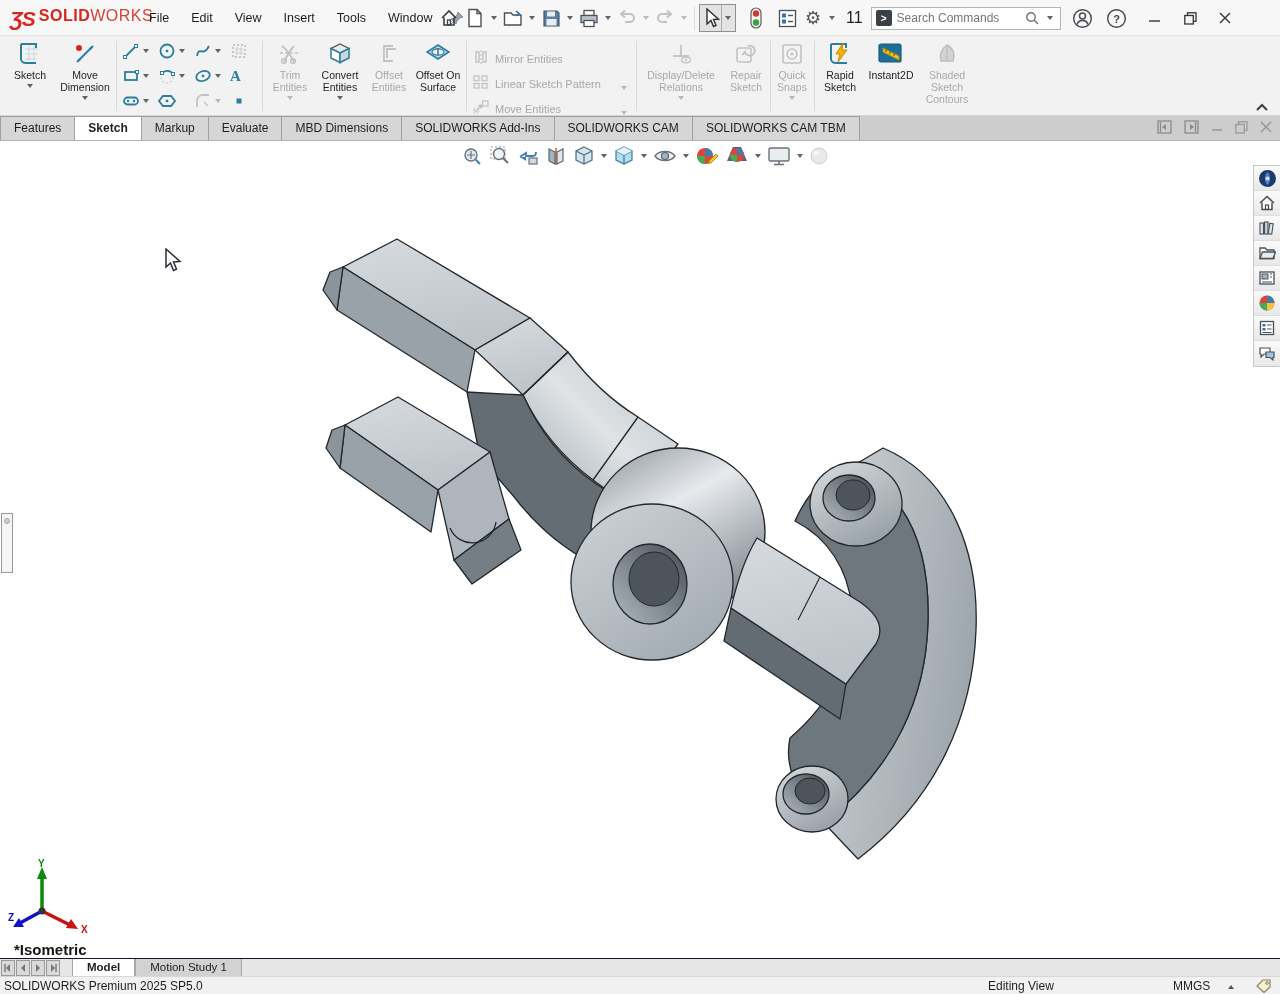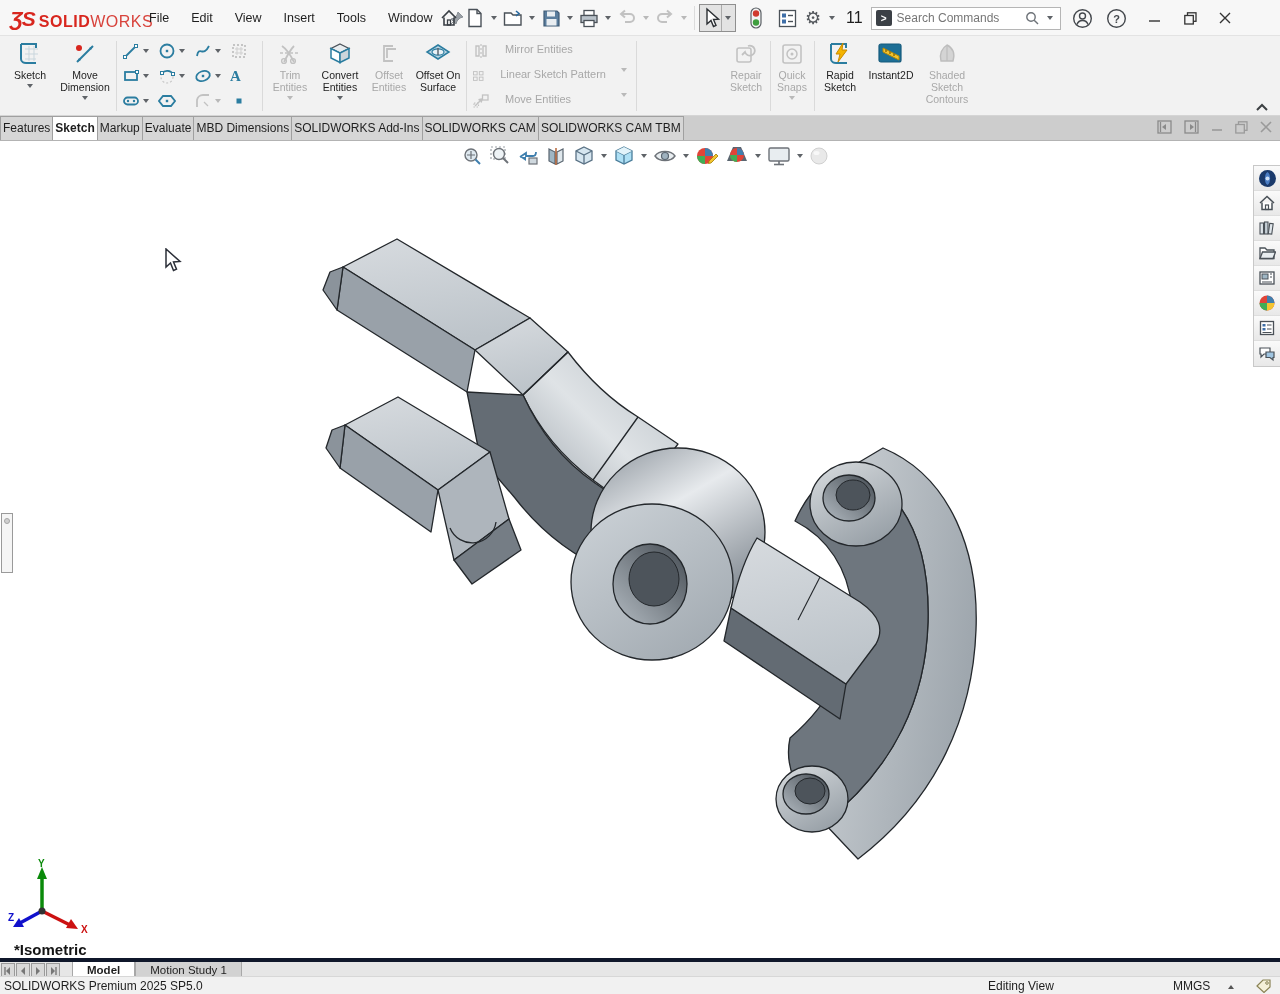--- a/index.html
+++ b/index.html
@@ -1,20 +1,20 @@
 <!DOCTYPE html>
 <html><head>
 <meta charset="utf-8">
 <style>
   * { margin:0; padding:0; box-sizing:border-box; }
   html,body { width:1280px; height:994px; overflow:hidden; font-family:"Liberation Sans", sans-serif; background:#fff; }
 
   
   #titlebar { position:absolute; left:0; top:0; width:1280px; height:36px; background:#f7f7f7; border-bottom:1px solid #e3e3e3; }
-  .brand { position:absolute; left:10px; top:7px; display:flex; align-items:flex-end; gap:4px; }
+  .brand { position:absolute; left:10px; top:7px; display:flex; align-items:flex-start; gap:4px; }
   .ds-mark { color:#d8261e; font-size:21px; font-weight:bold; font-style:italic; letter-spacing:-1px; }
   .brand-bold { color:#d8261e; font-weight:bold; font-size:16px; letter-spacing:.5px; }
   .brand-light { color:#d8433c; font-size:16px; letter-spacing:.5px; }
   .menu { position:absolute; left:138px; top:0; height:36px; display:flex; align-items:center; }
   .menu-item { padding:0 11px; font-size:12.5px; color:#1e1e1e; height:36px; line-height:36px; cursor:default; }
   .qbar { position:absolute; top:0; height:36px; display:flex; align-items:center; }
   .qbtn { width:24px; height:26px; display:flex; align-items:center; justify-content:center; margin:0 1px; }
   .dd { width:0; height:0; border-left:3.5px solid transparent; border-right:3.5px solid transparent; border-top:4px solid #5f6368; margin:0 3px; }
   .dd.dis { border-top-color:#b9b9b9; }
   .sep-v { width:1px; height:24px; background:#dcdcdc; margin:0 4px; }
@@ -29,42 +29,42 @@
   
   #ribbon { position:absolute; left:0; top:36px; width:1280px; height:80px; background:#f2f2f2; border-bottom:1px solid #d5d5d5; }
   .rsep { position:absolute; top:5px; width:1px; height:70px; background:#dadada; }
   .rbig { position:absolute; top:3px; height:74px; display:flex; flex-direction:column; align-items:center; }
   .rbig .ric { height:30px; display:flex; align-items:center; justify-content:center; }
   .rbig .rlb { font-size:10.5px; line-height:12px; text-align:center; color:#1e1e1e; }
   .rbig .rlb.dis { color:#a8a8a8; }
   .rbig .rdd { margin-top:3px; }
   .gridrow { position:absolute; display:flex; align-items:center; }
   .gcell { display:flex; align-items:center; width:36px; }
-  .stackrow { position:absolute; height:22px; display:flex; align-items:flex-start; gap:15px; }
+  .stackrow { position:absolute; height:22px; display:flex; align-items:flex-end; gap:5px; }
   .stackrow .slb { font-size:11px; color:#a8a8a8; white-space:nowrap; }
   .chev { position:absolute; right:14px; bottom:4px; width:10px; height:8px; }
 
   
   #tabbar { position:absolute; left:0; top:116px; width:1280px; height:25px; background:#cdcdcd; border-bottom:1px solid #b3b3b3; display:flex; align-items:flex-end; }
-  .rtab { height:24px; line-height:23px; padding:0 2px; font-size:12px; color:#1e1e1e; background:#d6d6d6; border:1px solid #a0a0a0; border-bottom:none; margin-right:-1px; }
+  .rtab { height:24px; line-height:23px; padding:0 13px; font-size:12px; color:#1e1e1e; background:#d6d6d6; border:1px solid #a0a0a0; border-bottom:none; margin-right:-1px; }
   .rtab.active { background:#ffffff; font-weight:bold; position:relative; z-index:2; }
   .tb-right { position:absolute; right:8px; top:4px; display:flex; gap:12px; align-items:center; }
 
   
   #viewport { position:absolute; left:0; top:141px; width:1280px; height:817px; background:#ffffff; }
   #hud { position:absolute; left:458px; top:3px; display:flex; align-items:center; }
   .hbtn { height:24px; display:flex; align-items:center; justify-content:center; padding:0 3px; }
   #taskpane { position:absolute; right:0; top:24px; width:27px; background:#f0f0f0; border:1px solid #c8c8c8; border-right:none; }
   .tpbtn { width:26px; height:25px; display:flex; align-items:center; justify-content:center; border-bottom:1px solid #dedede; background:linear-gradient(#fafafa,#e8e8e8); }
   #leftpanel-tab { position:absolute; left:1px; top:372px; width:12px; height:60px; background:#f5f5f5; border:1px solid #9a9a9a; }
   #leftpanel-tab .dot { width:6px; height:6px; border-radius:50%; background:#cfcfcf; border:1px solid #a5a5a5; margin:4px auto; }
   #view-label { position:absolute; left:14px; top:800px; font-size:15px; font-weight:bold; color:#141414; }
 
   
-  #doctabs { position:absolute; left:0; top:958px; width:1280px; height:18px; background:#e6e6e6; border-top:4px solid #0f172a; display:flex; align-items:flex-start; }
+  #doctabs { position:absolute; left:0; top:958px; width:1280px; height:18px; background:#e6e6e6; border-top:1px solid #0f172a; display:flex; align-items:flex-end; }
   .navbtn { width:14px; height:16px; margin:1px 0 0 1px; background:#d9d9d9; border:1px solid #9a9a9a; display:flex; align-items:center; justify-content:center; }
   .dtab { padding:0 14px; font-size:11.5px; line-height:17px; color:#1e1e1e; background:#d2d2d2; border-right:1px solid #a8a8a8; border-left:1px solid #a8a8a8; }
   .dtab.active { background:#ffffff; font-weight:bold; }
 
   
   #statusbar { position:absolute; left:0; top:976px; width:1280px; height:18px; background:#f1f1f1; border-top:1px solid #d7d7d7; font-size:12px; color:#1e1e1e; }
   #statusbar .sleft { position:absolute; left:4px; top:2px; }
   #statusbar .smode { position:absolute; left:988px; top:2px; }
   #statusbar .sunits { position:absolute; left:1173px; top:2px; }
   .up-tri { position:absolute; left:1228px; top:8px; width:0; height:0; border-left:3.5px solid transparent; border-right:3.5px solid transparent; border-bottom:4px solid #555; }
@@ -423,20 +423,32 @@
         <path d="M3,13 L10,6 M10,6 L6.5,6.8 M10,6 L9.2,9.5" stroke="#c2c2c2" stroke-width="1.4" fill="none"></path>
         <rect x="10.5" y="2" width="5.5" height="5" fill="none" stroke="#c2c2c2" stroke-width="1.3"></rect>
         <rect x="2" y="10" width="4.5" height="4" fill="none" stroke="#c2c2c2" stroke-width="1.1" stroke-dasharray="1.5,1.5"></rect>
       </svg>
     <span class="slb">Move Entities</span>
     <span class="dd dis" style="margin-left:auto;"></span>
   </div>
 
   <div class="rsep" style="left:636px;"></div>
 
+  <div class="rbig" style="left:640px; width:82px;">
+    <span class="ric">
+      <svg width="24" height="24" viewBox="0 0 24 24">
+          <line x1="12" y1="3" x2="12" y2="14" stroke="#c2c2c2" stroke-width="1.8"></line>
+          <line x1="4" y1="14" x2="20" y2="14" stroke="#c2c2c2" stroke-width="1.8"></line>
+          <ellipse cx="17" cy="18" rx="4.5" ry="2.8" fill="none" stroke="#c2c2c2" stroke-width="1.3"></ellipse>
+          <circle cx="17" cy="18" r="1.2" fill="#c2c2c2"></circle>
+        </svg>
+    </span>
+    <span class="rlb dis">Display/Delete Relations</span>
+    <span class="dd dis rdd"></span>
+  </div>
 
   <div class="rbig" style="left:724px; width:44px;">
     <span class="ric">
       <svg width="24" height="24" viewBox="0 0 24 24">
           <rect x="3" y="6" width="14" height="14" rx="2" fill="none" stroke="#c2c2c2" stroke-width="1.6"></rect>
           <path d="M14,4 A5,5 0 1 1 11,10 L8,13" fill="none" stroke="#c2c2c2" stroke-width="1.8"></path>
         </svg>
     </span>
     <span class="rlb dis">Repair Sketch</span>
   </div>

